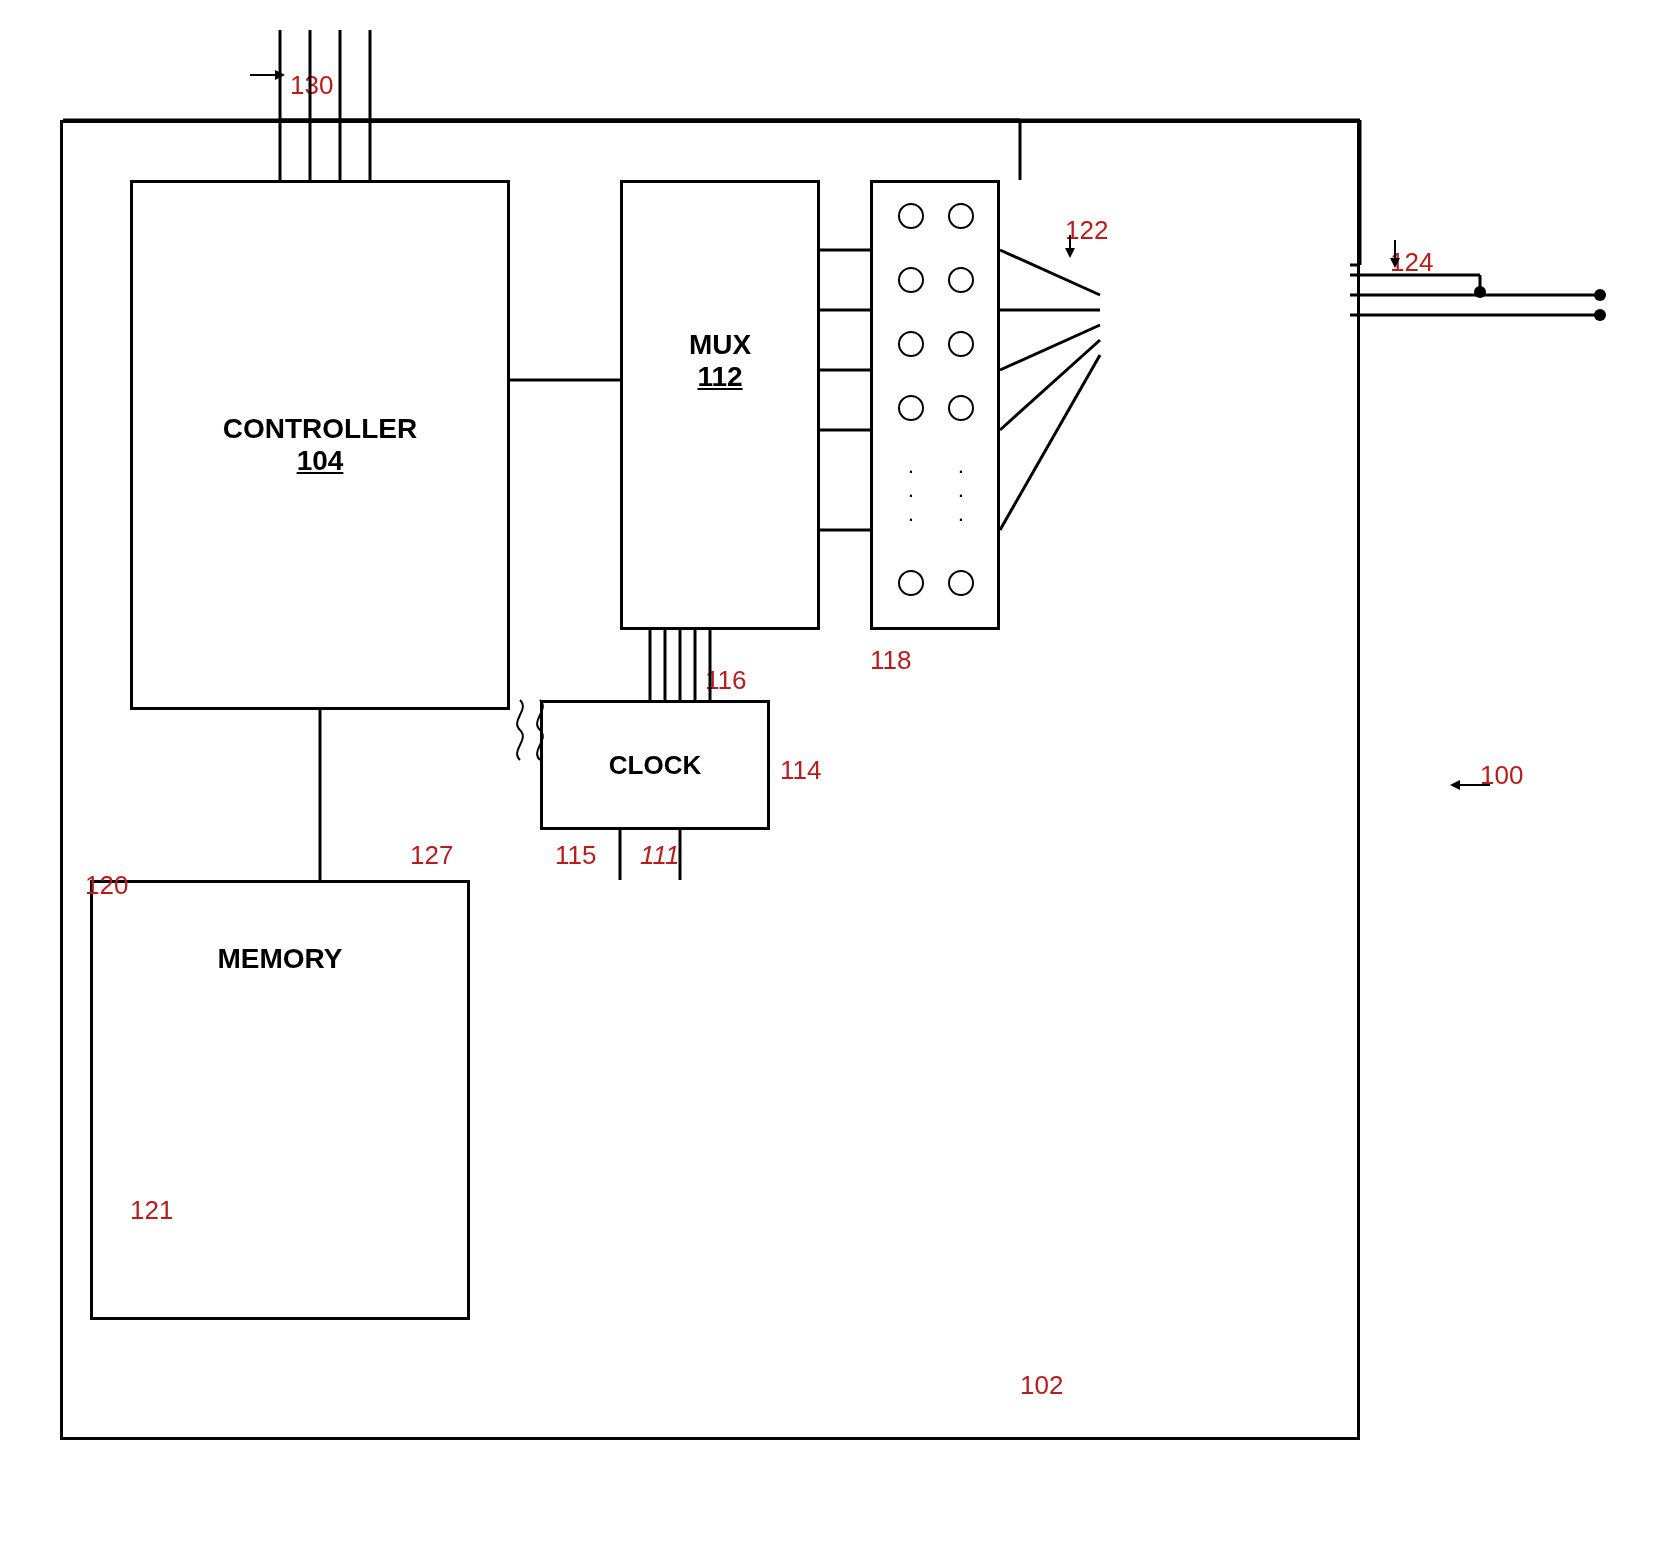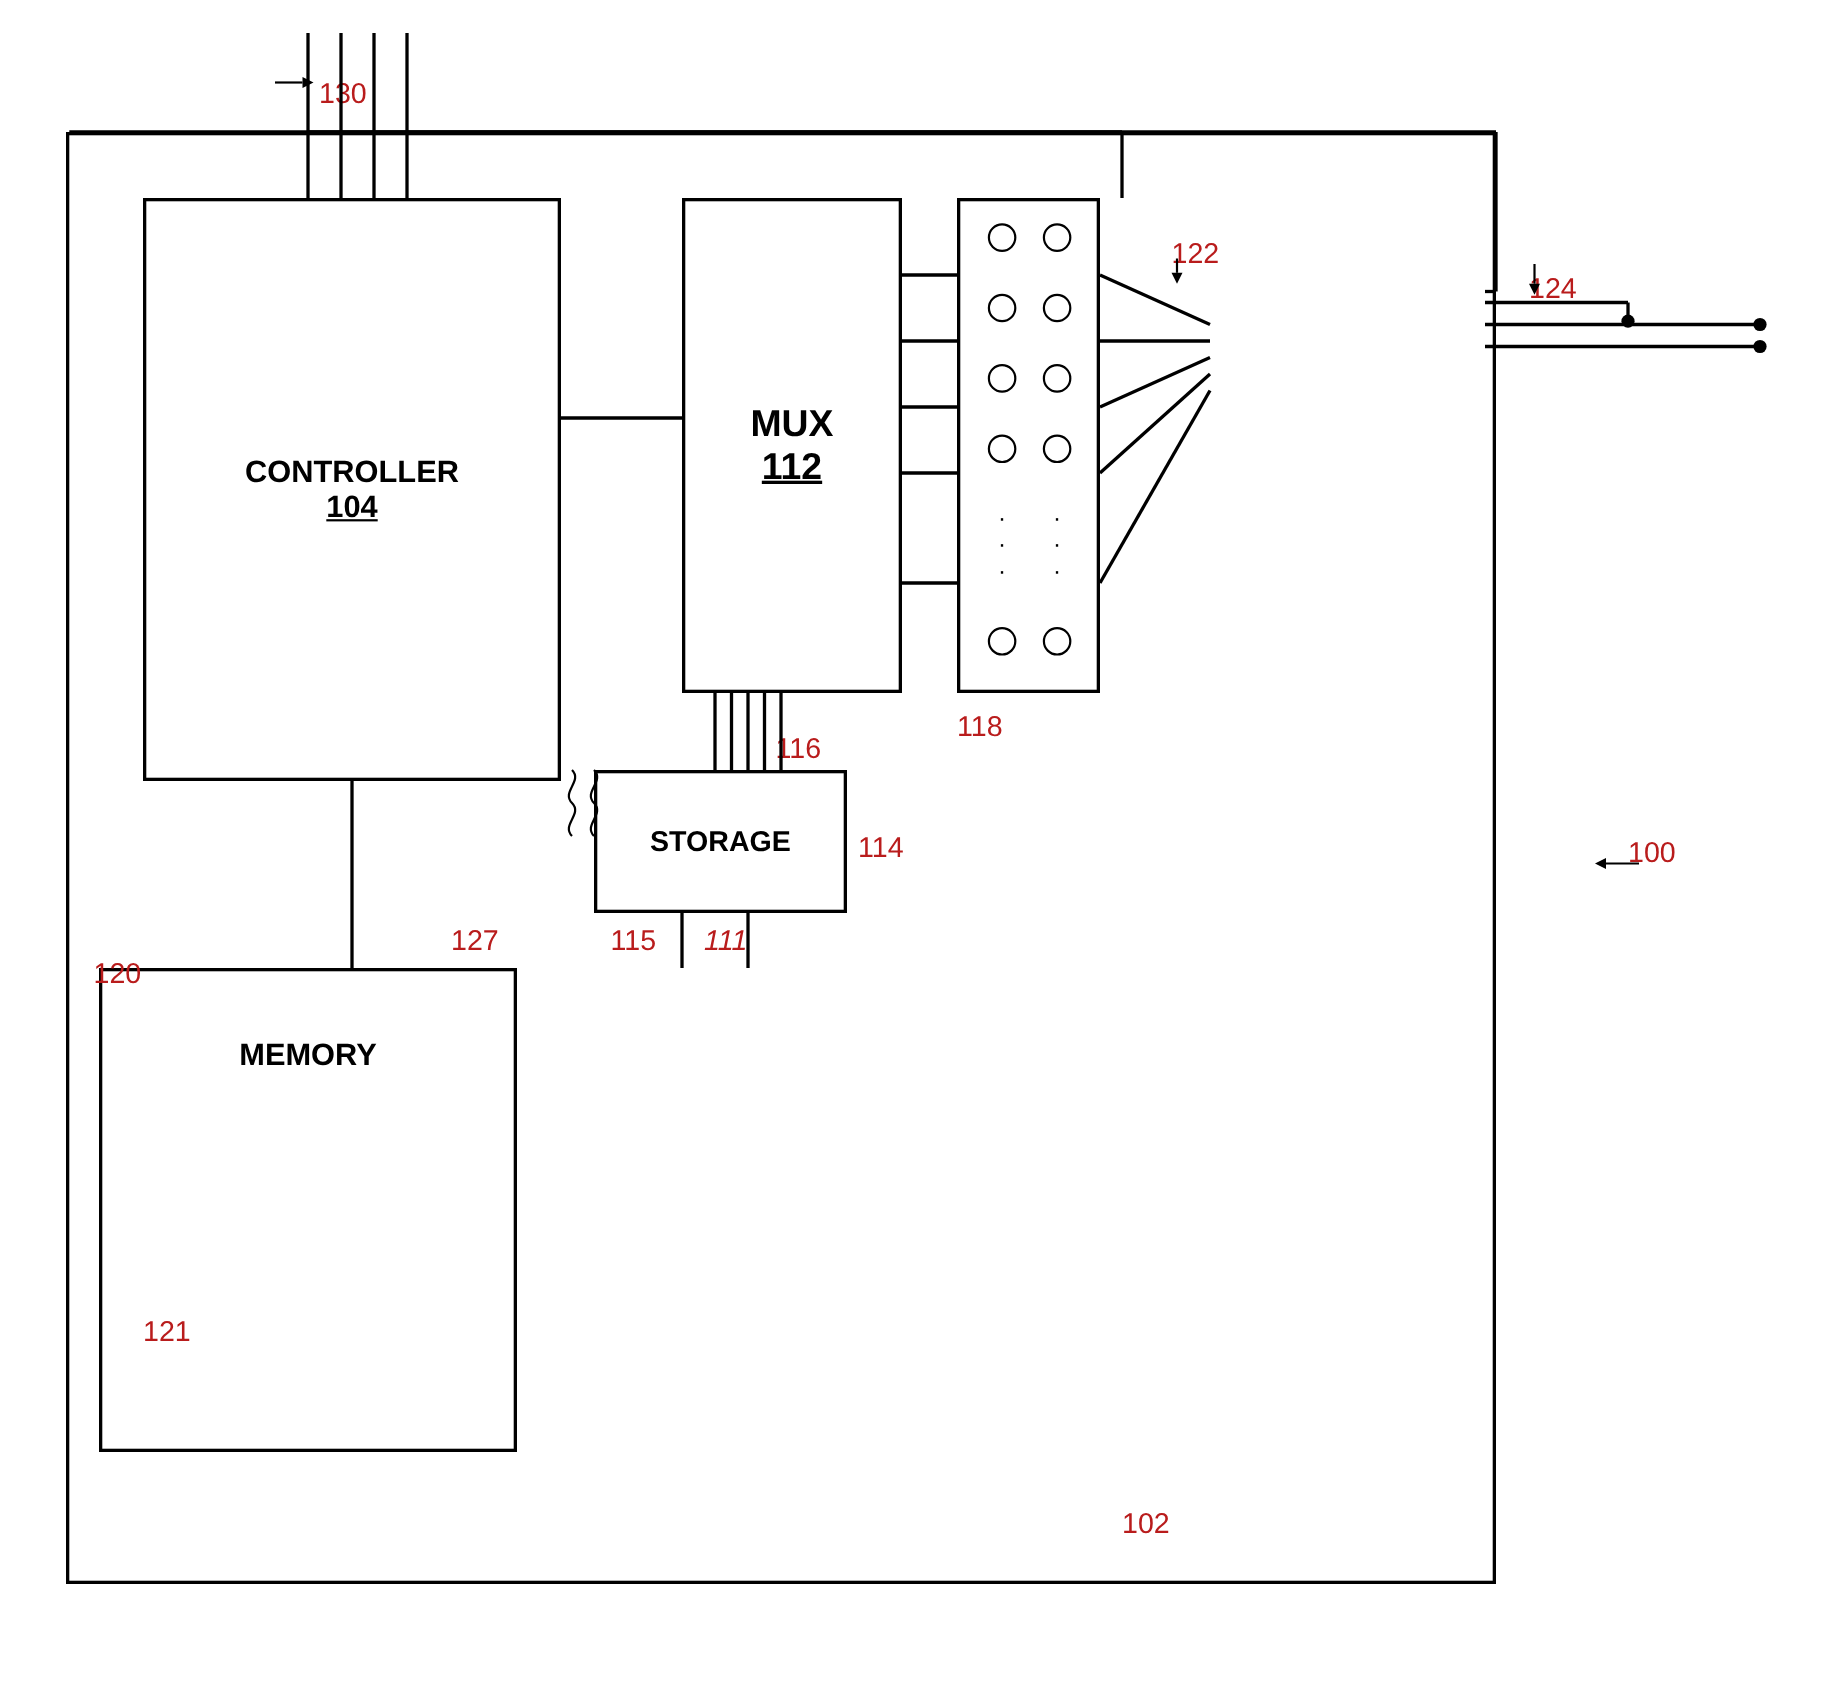--- a/index.html
+++ b/index.html
@@ -56,23 +56,22 @@
       height: 450px;
       border: 3px solid #000;
       background: #fff;
     }
     .mux-label {
       position: absolute;
       top: 40%;
       left: 50%;
       transform: translate(-50%, -50%);
       text-align: center;
-      font-size: 34px;
-      font-weight: bold;
-      margin-top: 44px;
+      font-size: 28px;
+      font-weight: bold;
     }
 
     
     .channel-box {
       position: absolute;
       left: 870px;
       top: 180px;
       width: 130px;
       height: 450px;
       border: 3px solid #000;
@@ -215,21 +214,21 @@
       <div style="width:26px;height:26px;border:2px solid #000;border-radius:50%;background:#fff;"></div>
       <div style="width:26px;height:26px;border:2px solid #000;border-radius:50%;background:#fff;"></div>
       <div style="width:26px;height:26px;border:2px solid #000;border-radius:50%;background:#fff;"></div>
       <div style="font-size:22px;line-height:1.1;text-align:center;">·<br>·<br>·</div>
       <div style="width:26px;height:26px;border:2px solid #000;border-radius:50%;background:#fff;"></div>
     </div>
   </div>
 
   <div class="memory-box">
     <div class="memory-label">
-      <span>STORAGE</span>
+      <span>CLOCK</span>
     </div>
   </div>
 
   <div class="storage-box">
     <div class="storage-label">
       <span>MEMORY</span>
     </div>
 
   </div>
 

